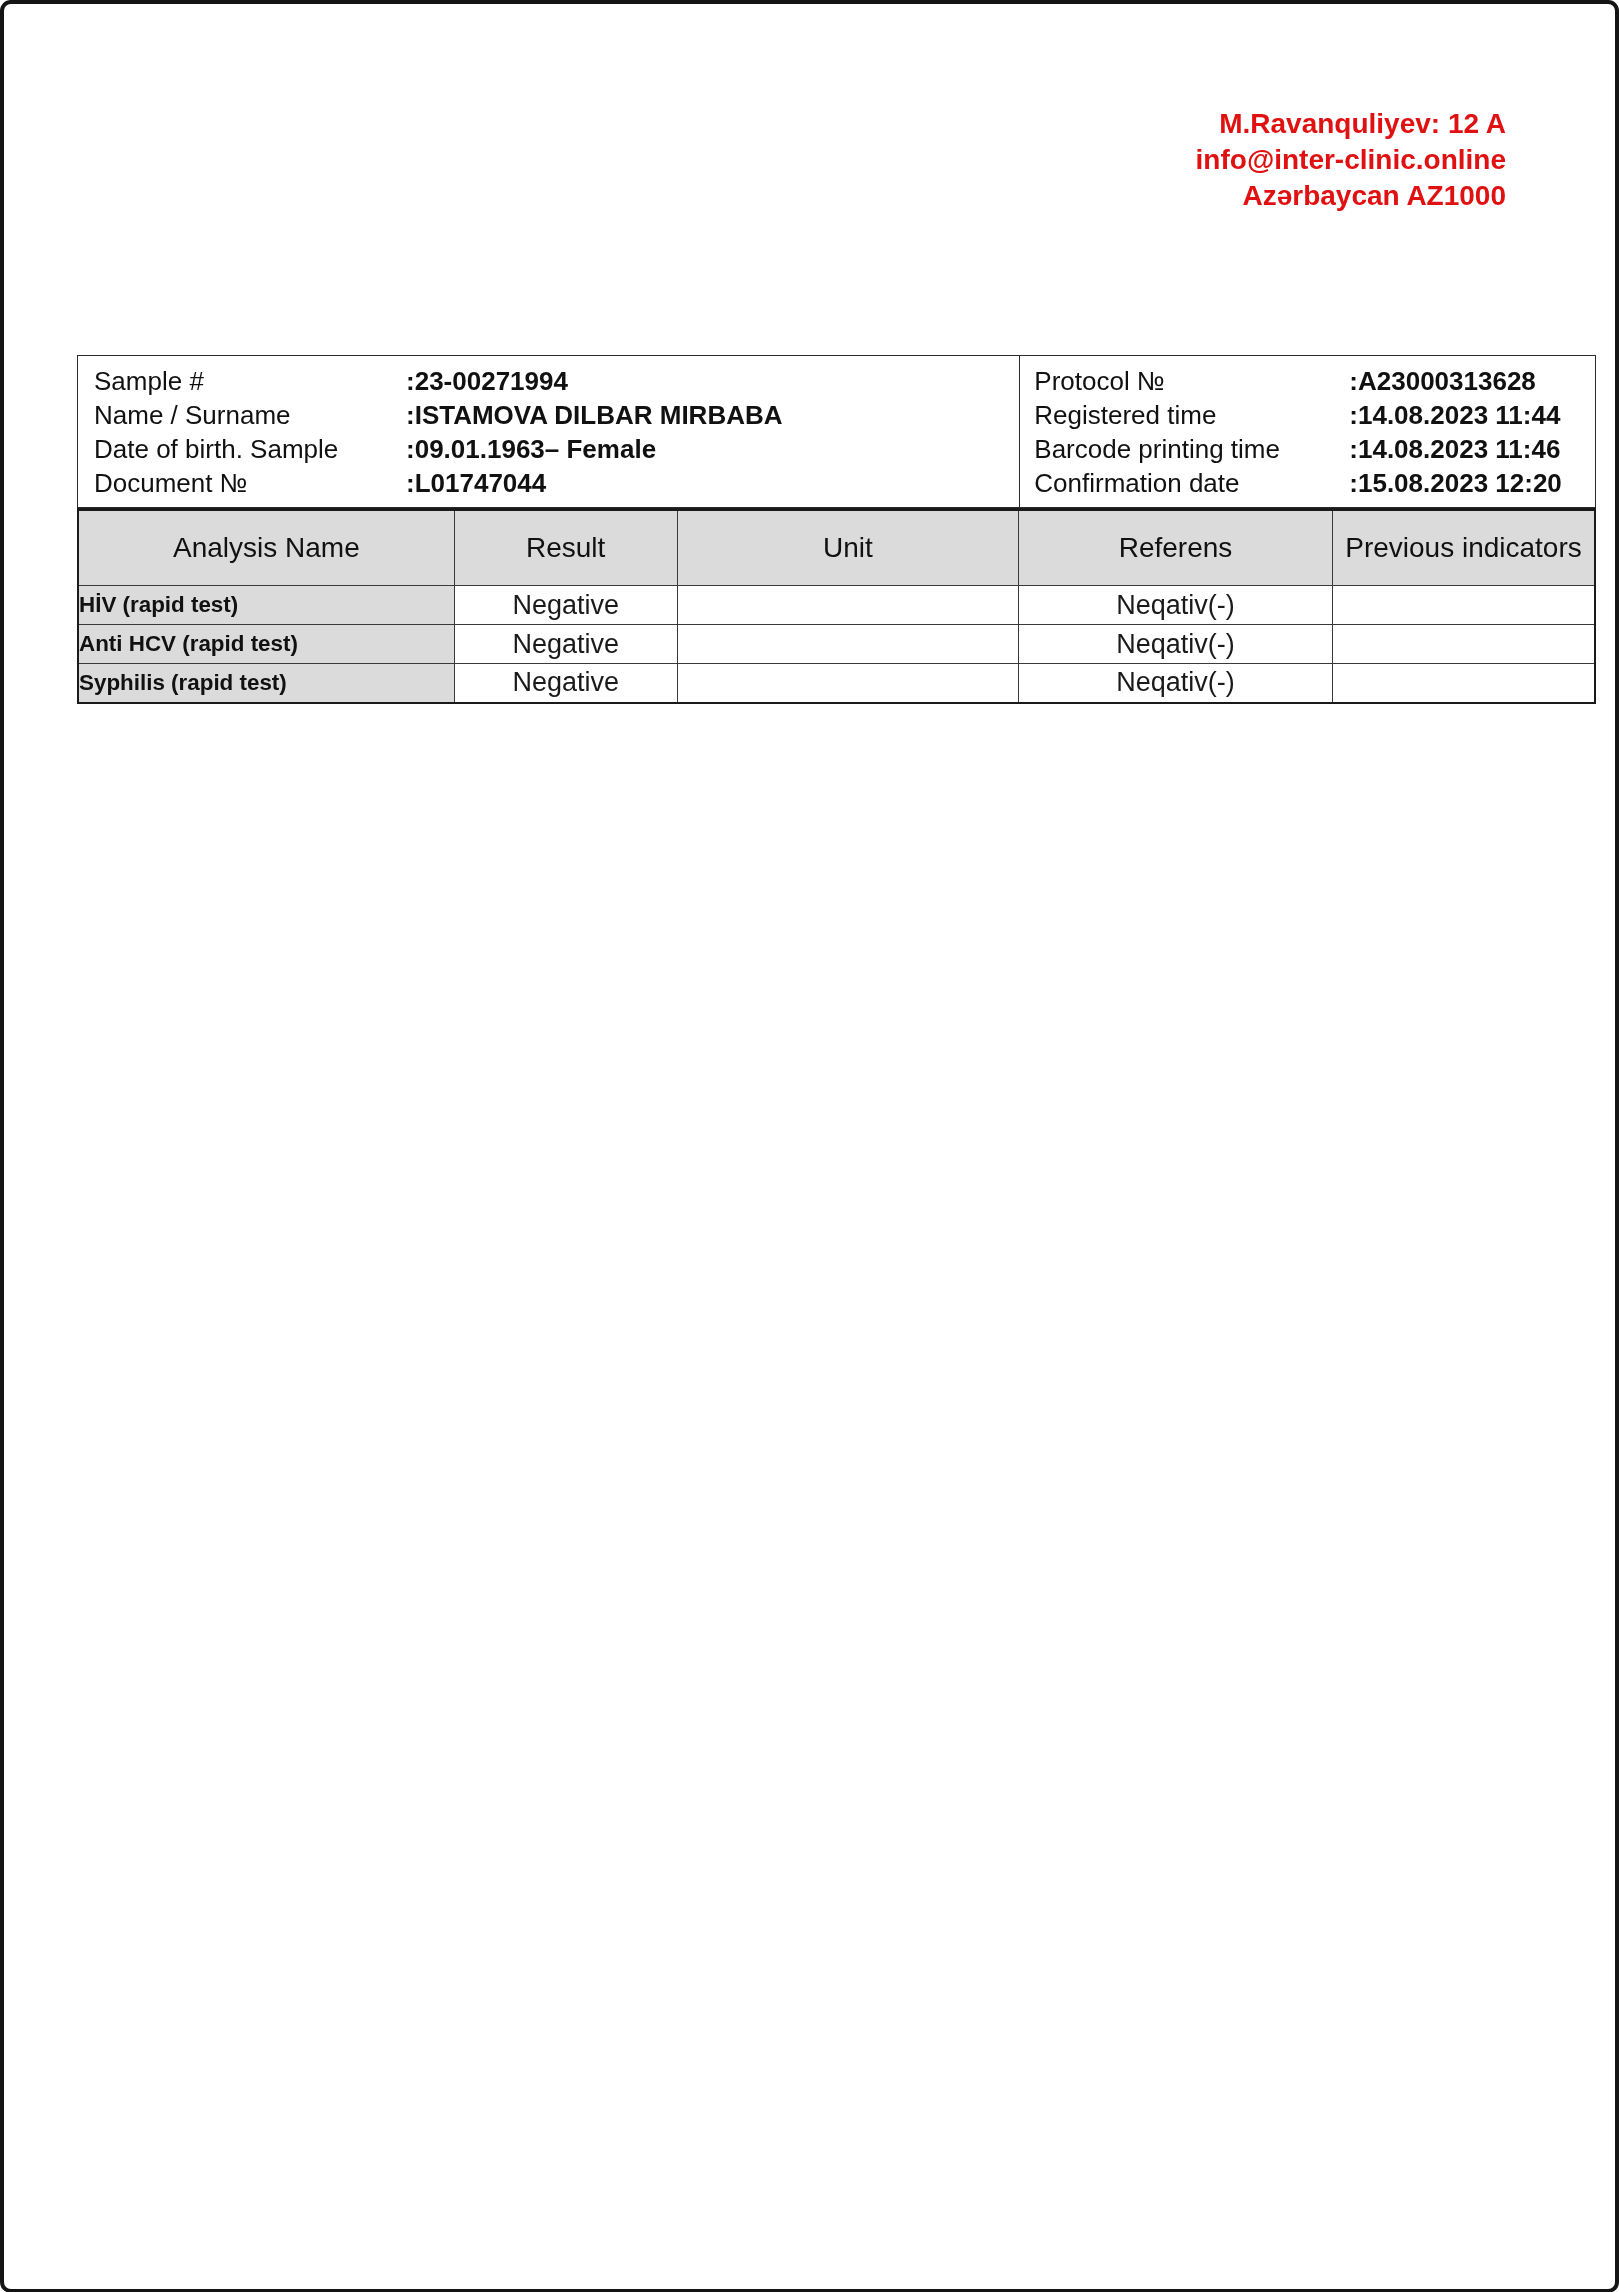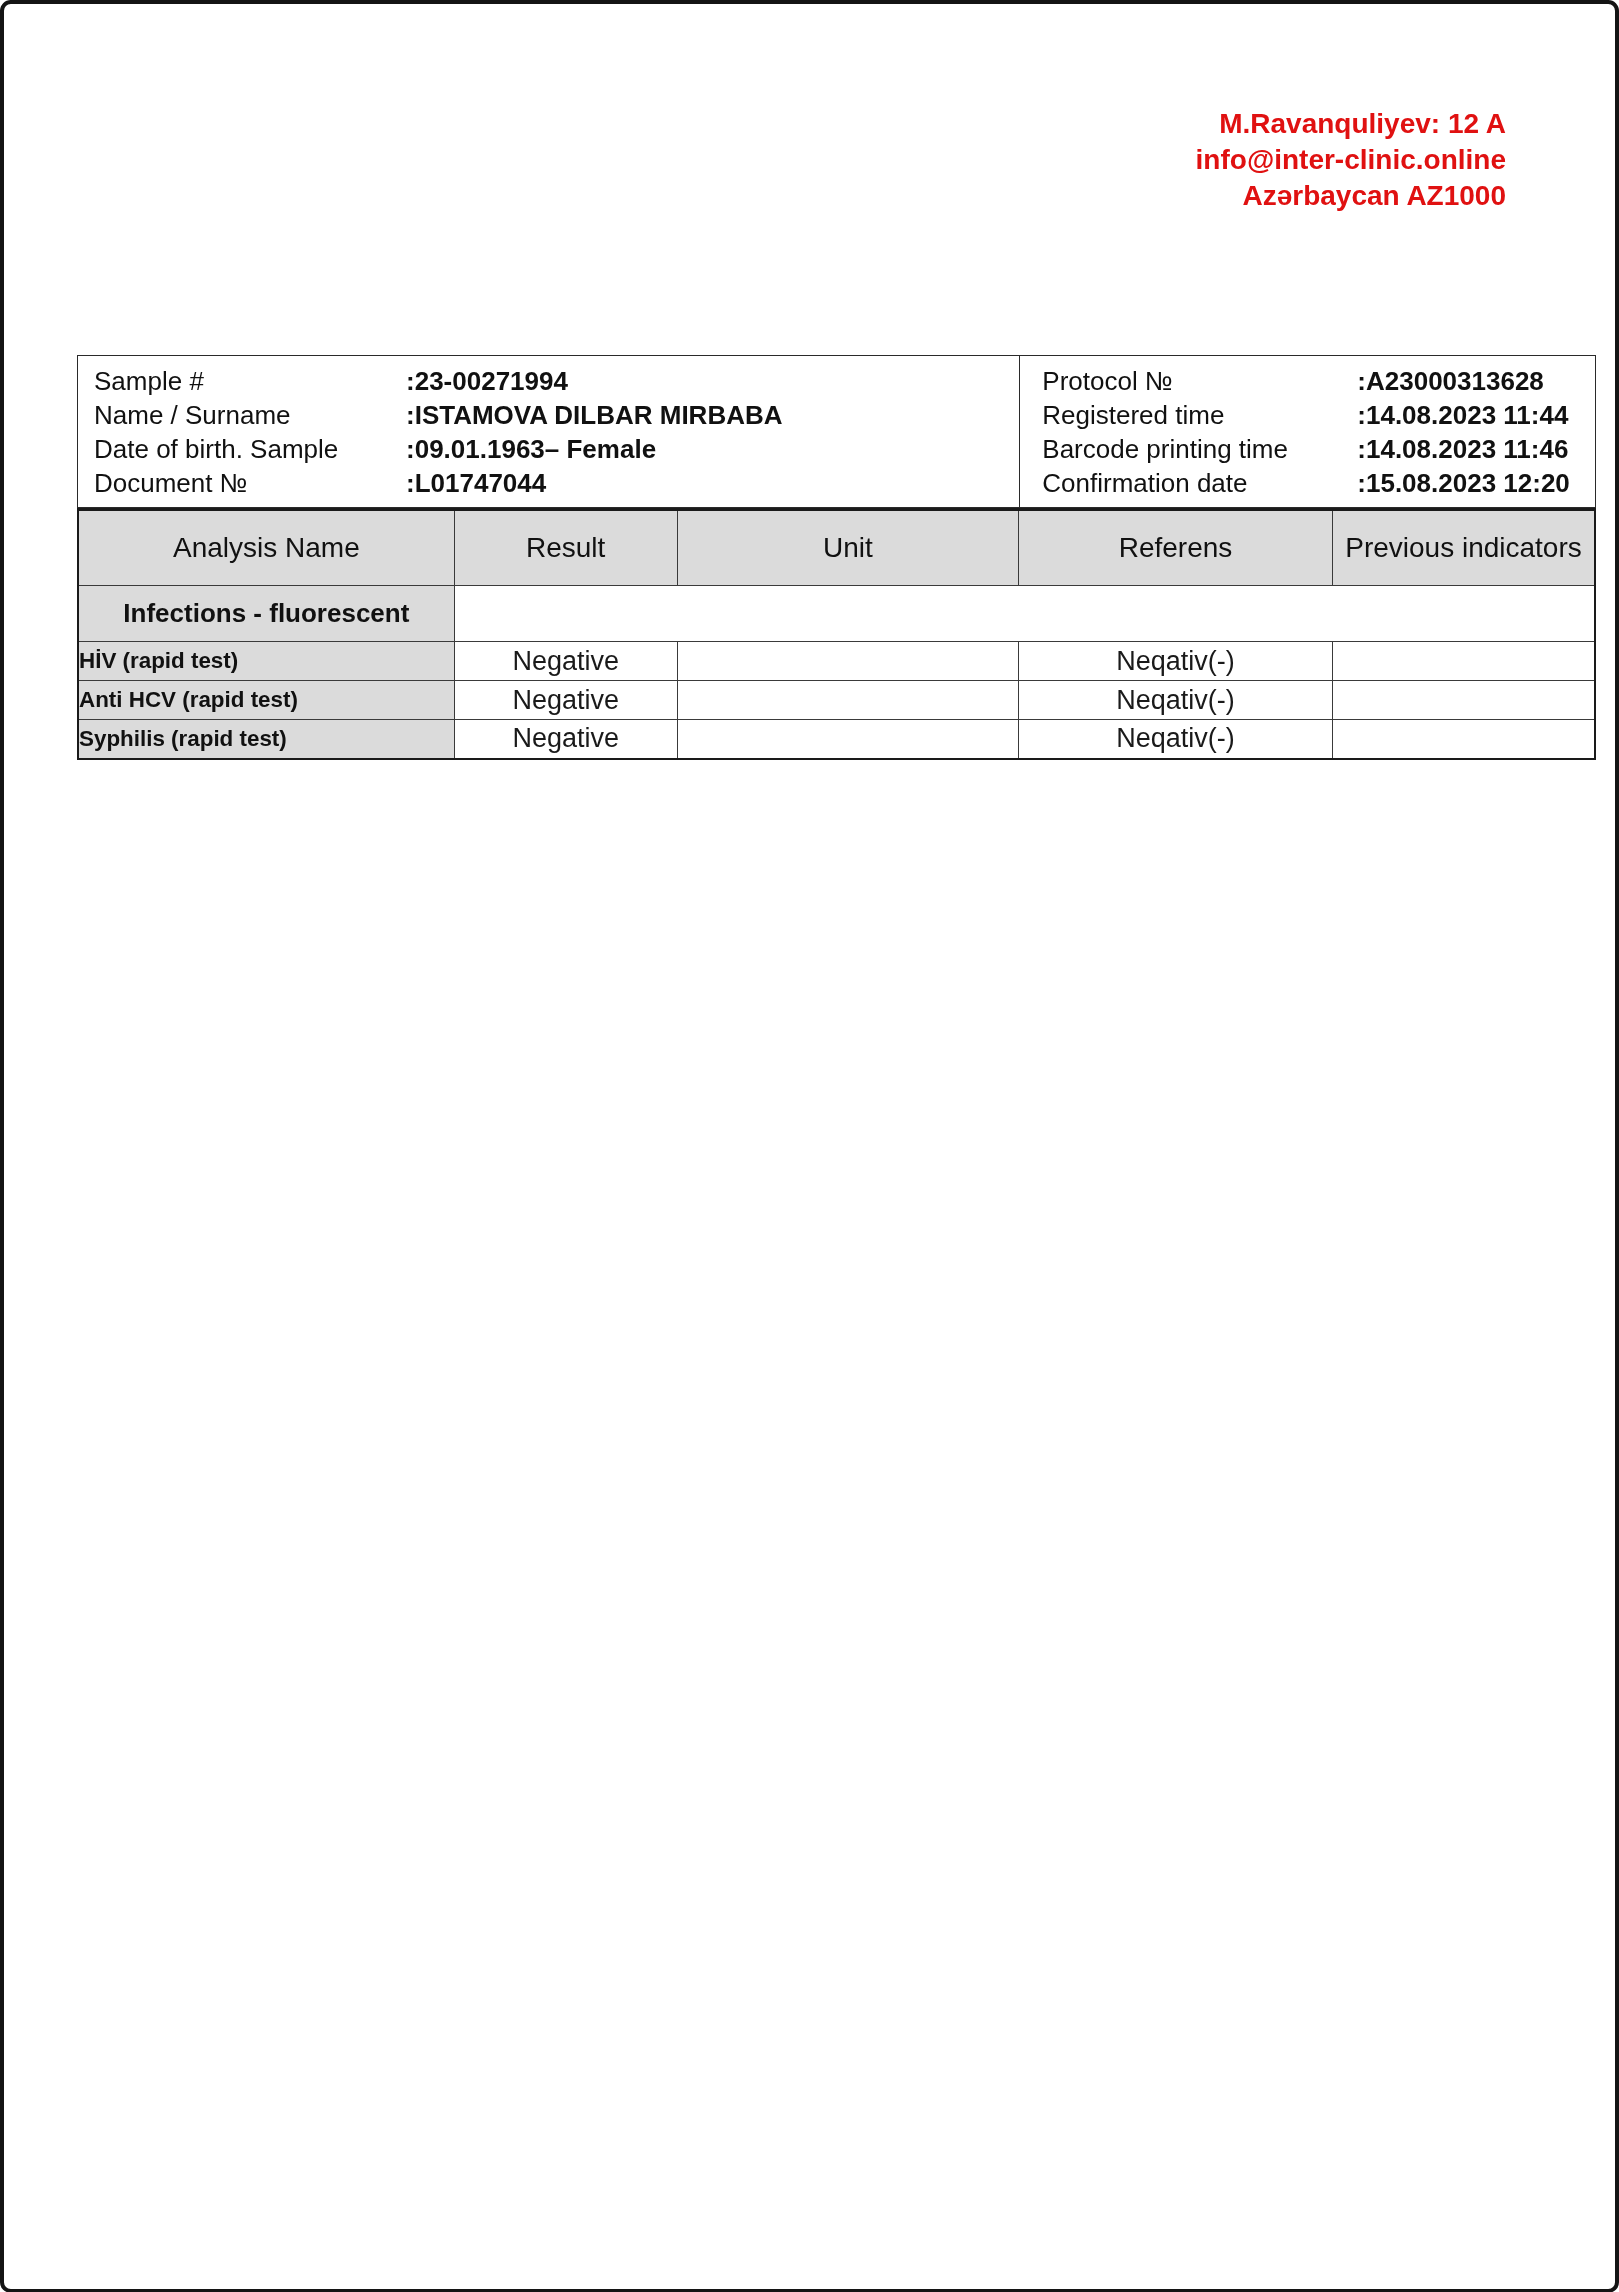--- a/index.html
+++ b/index.html
@@ -35,21 +35,20 @@
   .info-box {
     position: absolute;
     left: 73px;
     top: 351px;
     width: 1519px;
     height: 153px;
     border: 1.8px solid #2a2a2a;
     display: flex;
     font-size: 26px;
     color: #111;
-    gap: 8px;
   }
   .info-col { padding-top: 8px; }
   .info-col.left  { width: 942px; border-right: 1.8px solid #2a2a2a; padding-left: 16px; }
   .info-col.right { flex: 1; padding-left: 14.3px; }
   .info-row { display: flex; height: 34px; line-height: 34px; }
   .info-col.left  .lbl { width: 312px; }
   .info-col.right .lbl { width: 315px; }
   .colon { font-weight: bold; }
   .val   { font-weight: bold; white-space: nowrap; }
 
@@ -173,24 +172,20 @@
     <thead>
       <tr>
         <th class="col-head">Analysis Name</th>
         <th class="col-head">Result</th>
         <th class="col-head">Unit</th>
         <th class="col-head">Referens</th>
         <th class="col-head">Previous indicators</th>
       </tr>
     </thead>
     <tbody>
-      <tr>
-        <td class="section-cell">Infections - fluorescent</td>
-        <td class="section-rest" colspan="4"></td>
-      </tr>
 
       <tr class="data-row">
         <td class="name-cell">HİV (rapid test)</td>
         <td class="result-cell">Negative</td>
         <td class="unit-cell"></td>
         <td class="referens-cell">Neqativ(-)</td>
         <td class="previous-cell"></td>
       </tr>
       <tr class="data-row">
         <td class="name-cell">Anti HCV (rapid test)</td>

